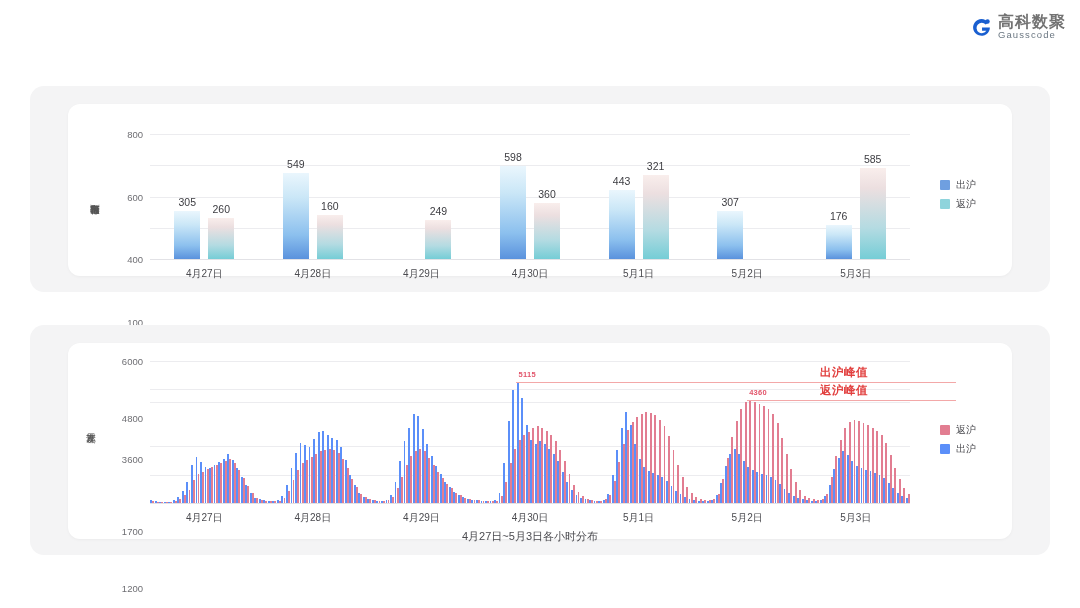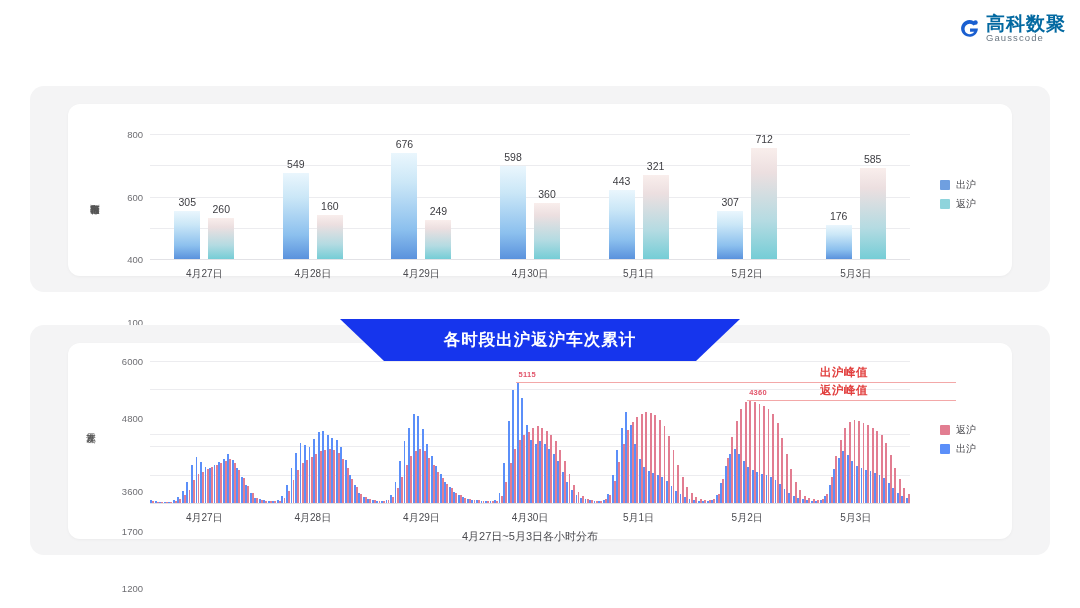--- a/index.html
+++ b/index.html
@@ -26,21 +26,21 @@
   .evdata-main .ev { color:#3aa6d8; }
   .evdata-main .data { color:#2b3a46; }
   .evdata-x { font-size: 11px; color:#3aa6d8; margin-left:1px; margin-top:-2px; }
   .evdata-sub {
     font-size: 4.4px; letter-spacing: 2.1px; color:#9fc6dc;
     margin-top: 3px; text-align:center;
   }
   .gauss { display:flex; align-items:center; gap:6px; }
   .gauss-mark { width: 21px; height: 21px; display:block; }
   .gauss-txt { line-height: 1.02; }
-  .gauss-cn { font-size: 19px; font-weight: 700; color: #0369a1; letter-spacing:1px; }
+  .gauss-cn { font-size: 16px; font-weight: 700; color: #737373; letter-spacing:1px; }
   .gauss-en { font-size: 9.5px; color: #6b7782; letter-spacing: 1.1px; }
 
   
   .panel {
     position: absolute; left: 30px; width: 1020px;
     background: #f4f4f5;
     border-radius: 14px;
   }
   .panel-1 { top: 86px; height: 206px; }
   .panel-2 { top: 325px; height: 230px; }
@@ -174,23 +174,20 @@
         </div>
         <div class="grp" style="left: 130.857px; width: 64px;">
           <div class="bar1 out" style="height: 85.7812px;">
             <div class="barval">549</div>
           </div>
           <div class="bar1 ret" style="height: 43.75px;">
             <div class="barval">160</div>
           </div>
         </div>
         <div class="grp" style="left: 239.429px; width: 64px;">
-          <div class="bar1 out" style="height: 105.625px;">
-            <div class="barval">676</div>
-          </div>
           <div class="bar1 ret" style="height: 38.9062px;">
             <div class="barval">249</div>
           </div>
         </div>
         <div class="grp" style="left: 348px; width: 64px;">
           <div class="bar1 out" style="height: 93.4375px;">
             <div class="barval">598</div>
           </div>
           <div class="bar1 ret" style="height: 56.25px;">
             <div class="barval">360</div>
@@ -200,23 +197,20 @@
           <div class="bar1 out" style="height: 69.2188px;">
             <div class="barval">443</div>
           </div>
           <div class="bar1 ret" style="height: 84.0625px;">
             <div class="barval">321</div>
           </div>
         </div>
         <div class="grp" style="left: 565.143px; width: 64px;">
           <div class="bar1 out" style="height: 47.9688px;">
             <div class="barval">307</div>
-          </div>
-          <div class="bar1 ret" style="height: 111.25px;">
-            <div class="barval">712</div>
           </div>
         </div>
         <div class="grp" style="left: 673.714px; width: 64px;">
           <div class="bar1 out" style="height: 33.75px;">
             <div class="barval">176</div>
           </div>
           <div class="bar1 ret" style="height: 91.4062px;">
             <div class="barval">585</div>
           </div>
         </div>
@@ -239,35 +233,32 @@
       </div>
       <div class="legend-row">
         <span class="sw" style="background: rgb(143, 212, 220);"></span>
         <span>返沪</span>
       </div>
     </div>
 
   <div class="panel panel-2">
     <div class="card"></div>
   </div>
-  <div class="banner banner-2">
-    <span>各时段出沪返沪车次累计</span>
-  </div>
 
   <div class="plot" id="plot2">
     <div class="ylabel" id="ylabel2" style="left: -66px; top: 46%; transform: translateY(-50%); height: auto;">车次累计</div>
     <div id="grid2">
         <div class="axisline" style="top: 142px;"></div>
         <div class="gridline" style="top: 113.6px;">
           <div class="ytick" style="top: 113.6px;">1200</div>
         </div>
         <div class="gridline" style="top: 85.2px;">
           <div class="ytick" style="top: 85.2px;">1700</div>
         </div>
-        <div class="gridline" style="top: 73px;">
+        <div class="gridline" style="top: 41px;">
           <div class="ytick" style="top: 56.8px;">3600</div>
         </div>
         <div class="gridline" style="top: 28.4px;">
           <div class="ytick" style="top: 28.4px;">4800</div>
         </div>
         <div class="gridline" style="top: 0px;">
           <div class="ytick" style="top: 0px;">6000</div>
         </div>
       </div>
     <div id="bars2">

